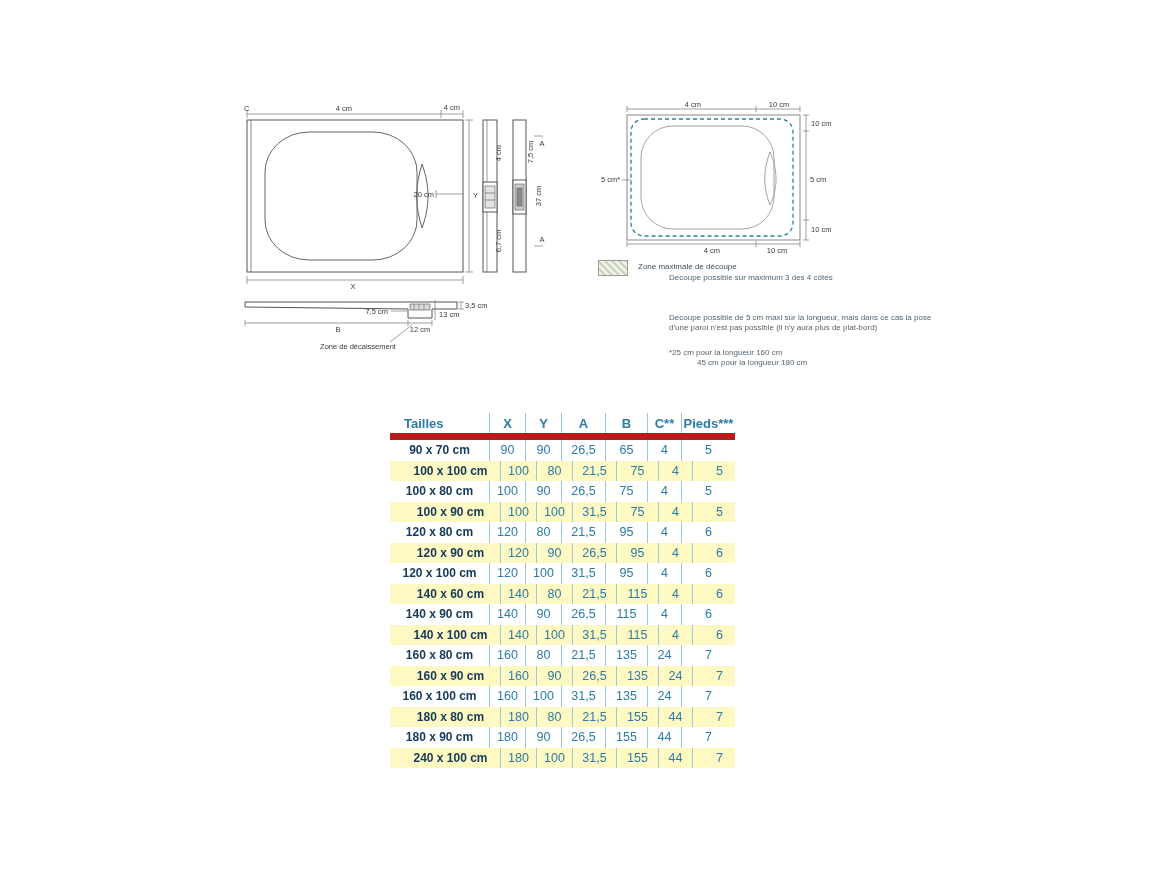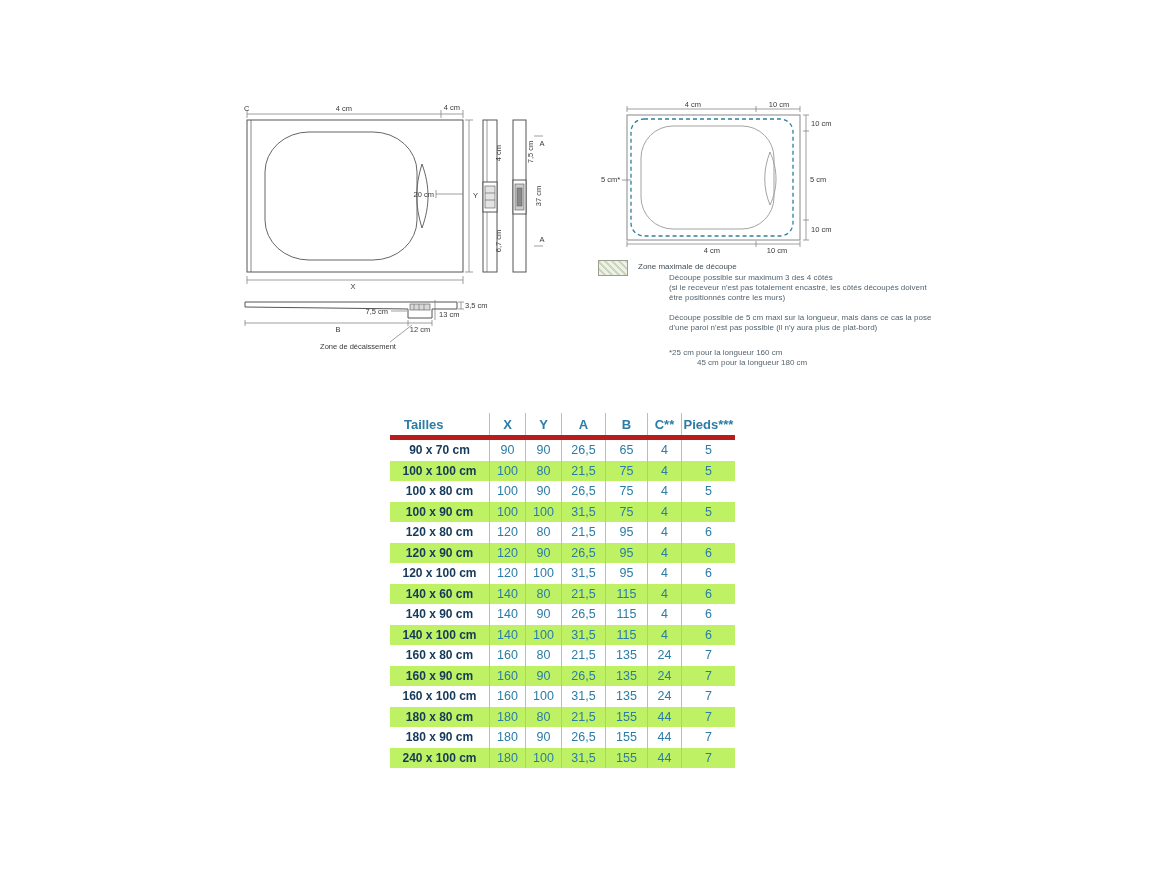--- a/index.html
+++ b/index.html
@@ -24,24 +24,24 @@
   .legend-line, .legend-note { font-size:8px; color:#55656f; line-height:9.5px;padding-left:31px; }
   .l1 { position:absolute; left:40px; top:17px; }
   .l2 { position:absolute; left:40px; top:27px; width:292px; }
   .l3 { position:absolute; left:40px; top:57px; width:300px; }
   .n1 { position:absolute; left:40px; top:92px; }
   .n2 { position:absolute; left:47px; top:102px;margin-left:21px; }
 
   
   #size-table { position:absolute; left:390px; top:413px; width:345px; }
   .t-row { display:grid; grid-template-columns:100px 36px 36px 44px 42px 34px 53px; }
-  .t-head { height:27px; border-bottom:5px solid #b91c1c; }
+  .t-head { height:27px; border-bottom:7px solid #b91c1c; }
   .t-head .cell { color:#2b7ca6; font-weight:bold; font-size:13px; }
   .t-body-row { height:20.5px; }
-  .t-row.alt { background:#bef264; }
+  .t-row.alt { background:#fef9c3;padding-left:11px; }
   .cell {
     display:flex; align-items:center; justify-content:center;
     border-right:1px solid #9cc6de;
     font-size:12.5px; color:#2b7ca6;
   }
   .t-row .cell:last-child { border-right:none; }
   .cell.first { justify-content:flex-start; padding-left:14px; }
   .cell.size { font-weight:bold; color:#14395a; font-size:12px; }
 </style>
 </head>
@@ -157,21 +157,20 @@
   <text x="213" y="134">10 cm</text>
   <text x="3" y="84">5 cm*</text>
   <text x="114" y="155" text-anchor="middle">4 cm</text>
   <text x="179" y="155" text-anchor="middle">10 cm</text>
 </svg>
 
 <div class="legend">
   <div class="swatch"></div>
   <div class="legend-title">Zone maximale de découpe</div>
   <div class="legend-line l1">Découpe possible sur maximum 3 des 4 côtés</div>
-  <div class="legend-line l2">(si le receveur n'est pas totalement encastré, les côtés découpés doivent être positionnés contre les murs)</div>
   <div class="legend-line l3">Découpe possible de 5 cm maxi sur la longueur, mais dans ce cas la pose d'une paroi n'est pas possible (il n'y aura plus de plat-bord)</div>
   <div class="legend-note n1">*25 cm pour la longueur 160 cm</div>
   <div class="legend-note n2">45 cm pour la longueur 180 cm</div>
 </div>
 
 <div id="size-table">
   <div class="t-row t-head">
       <div class="cell first">Tailles</div>
       <div class="cell">X</div>
       <div class="cell">Y</div>

